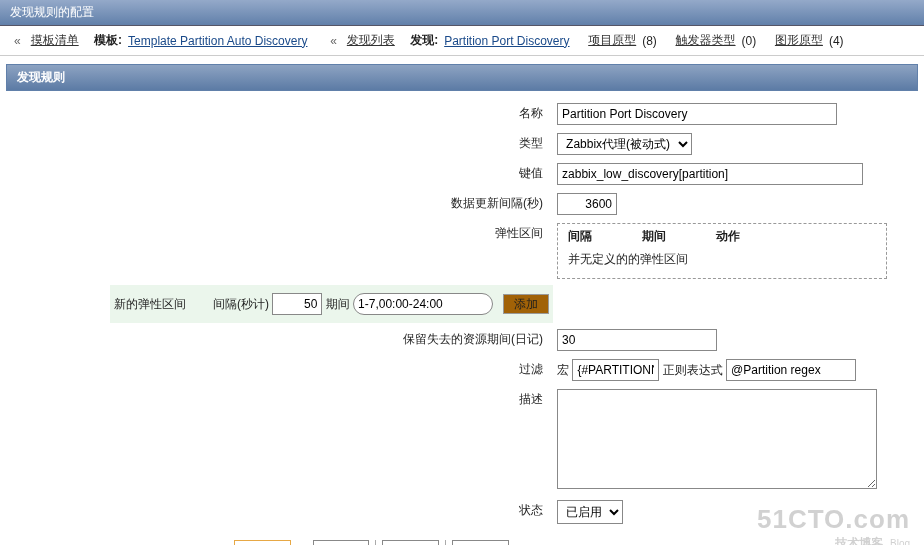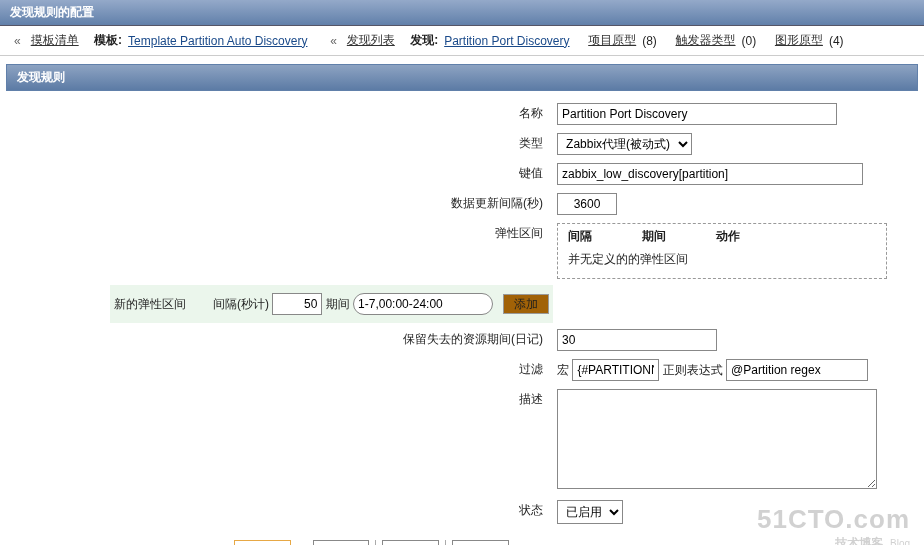--- a/index.html
+++ b/index.html
@@ -1,17 +1,17 @@
 <!DOCTYPE html>
 <html><head>
 <meta charset="utf-8">
 <style>
 * { box-sizing: border-box; margin: 0; padding: 0; }
 body { font-family: Arial, sans-serif; font-size: 12px; color: #1F1F1F; background: #fff; width: 924px; }
-.header-bar { background: linear-gradient(#94A9C9, #6180AA); color: #fff; font-weight: bold; padding: 4px 10px; font-size: 12px; border-bottom: 1px solid #556; }
+.header-bar { background: linear-gradient(#94A9C9, #6180AA); color: #fff; font-weight: normal; padding: 4px 10px; font-size: 12px; border-bottom: 1px solid #556; }
 .nav-row { background: #fff; padding: 6px 10px; display: flex; align-items: center; gap: 6px; border-bottom: 1px solid #ccc; flex-wrap: wrap; }
 .nav-row a { color: #1A4A8A; text-decoration: underline; }
 .nav-row .bold { font-weight: bold; }
 .nav-row .sep { color: #666; margin: 0 4px; }
 .nav-row .muted-link { text-decoration: underline; color: #333; }
 .section-bar { margin: 8px 6px 6px 6px; background: linear-gradient(#8DA3C2, #5C7BA5); color: #fff; font-weight: bold; padding: 4px 10px; border: 1px solid #6180AA; }
 .form-area { margin: 6px 10px; }
 table.form { border-collapse: separate; border-spacing: 0 4px; margin-left: 100px; }
 table.form td.label { text-align: right; padding: 4px 10px 4px 4px; white-space: nowrap; vertical-align: top; }
 table.form td.field { padding: 2px 4px; }
@@ -81,21 +81,21 @@
         <select><option>Zabbix代理(被动式)</option></select>
       </span>
     </td>
   </tr>
   <tr>
     <td class="label"><span>键值</span></td>
     <td class="field"><input type="text" style="width: 306px;" value="zabbix_low_discovery[partition]"></td>
   </tr>
   <tr>
     <td class="label"><span>数据更新间隔(秒)</span></td>
-    <td class="field"><input type="text" style="width: 60px; text-align: center;" value="3600"></td>
+    <td class="field"><input type="text" style="width: 60px; text-align: right;" value="3600"></td>
   </tr>
   <tr>
     <td class="label"><span>弹性区间</span></td>
     <td class="field">
       <div class="flex-box">
         <div class="hdr">
           <span>间隔</span>
           <span>期间</span>
           <span>动作</span>
         </div>
@@ -117,21 +117,21 @@
   <tr>
     <td class="label"><span>保留失去的资源期间(日记)</span></td>
     <td class="field"><input type="text" style="width: 160px;" value="30"></td>
   </tr>
   <tr>
     <td class="label"><span>过滤</span></td>
     <td class="field">
       <span>宏</span>
       <input type="text" style="width: 87px;" value="{#PARTITIONN">
       <span>正则表达式</span>
-      <input type="text" style="width: 142px;" value="@Partition regex">
+      <input type="text" style="width: 130px;" value="@Partition regex">
     </td>
   </tr>
   <tr>
     <td class="label"><span>描述</span></td>
     <td class="field"><textarea style="width: 320px; height: 100px;"></textarea></td>
   </tr>
   <tr>
     <td class="label"><span>状态</span></td>
     <td class="field">
       <select><option>已启用</option></select>

